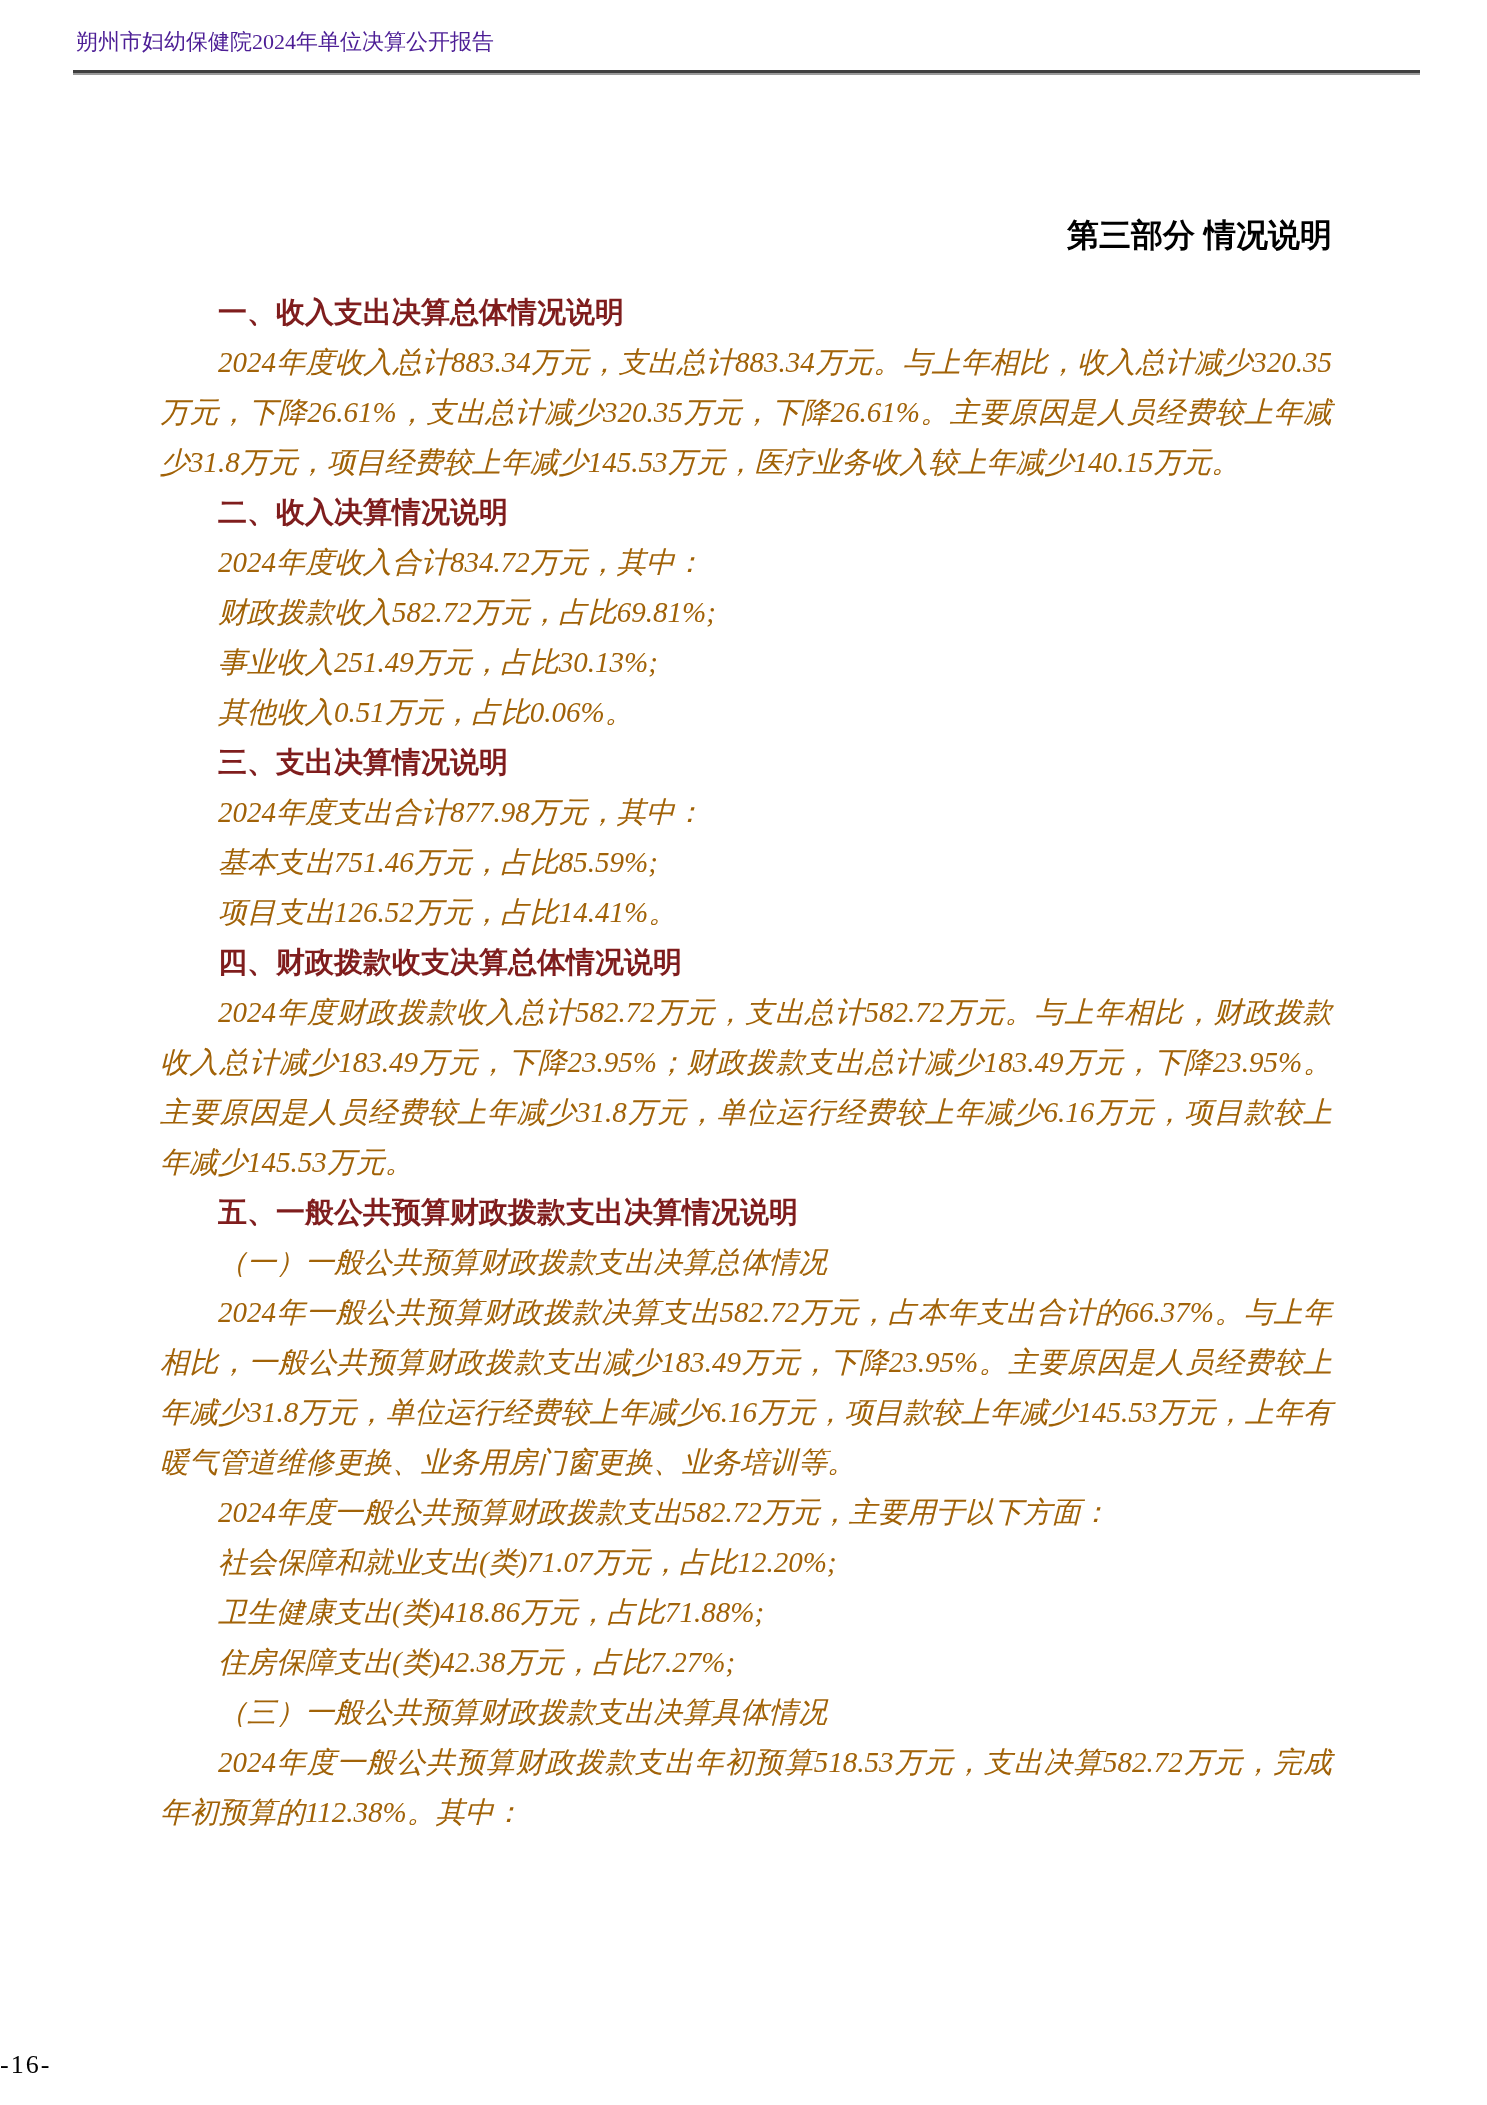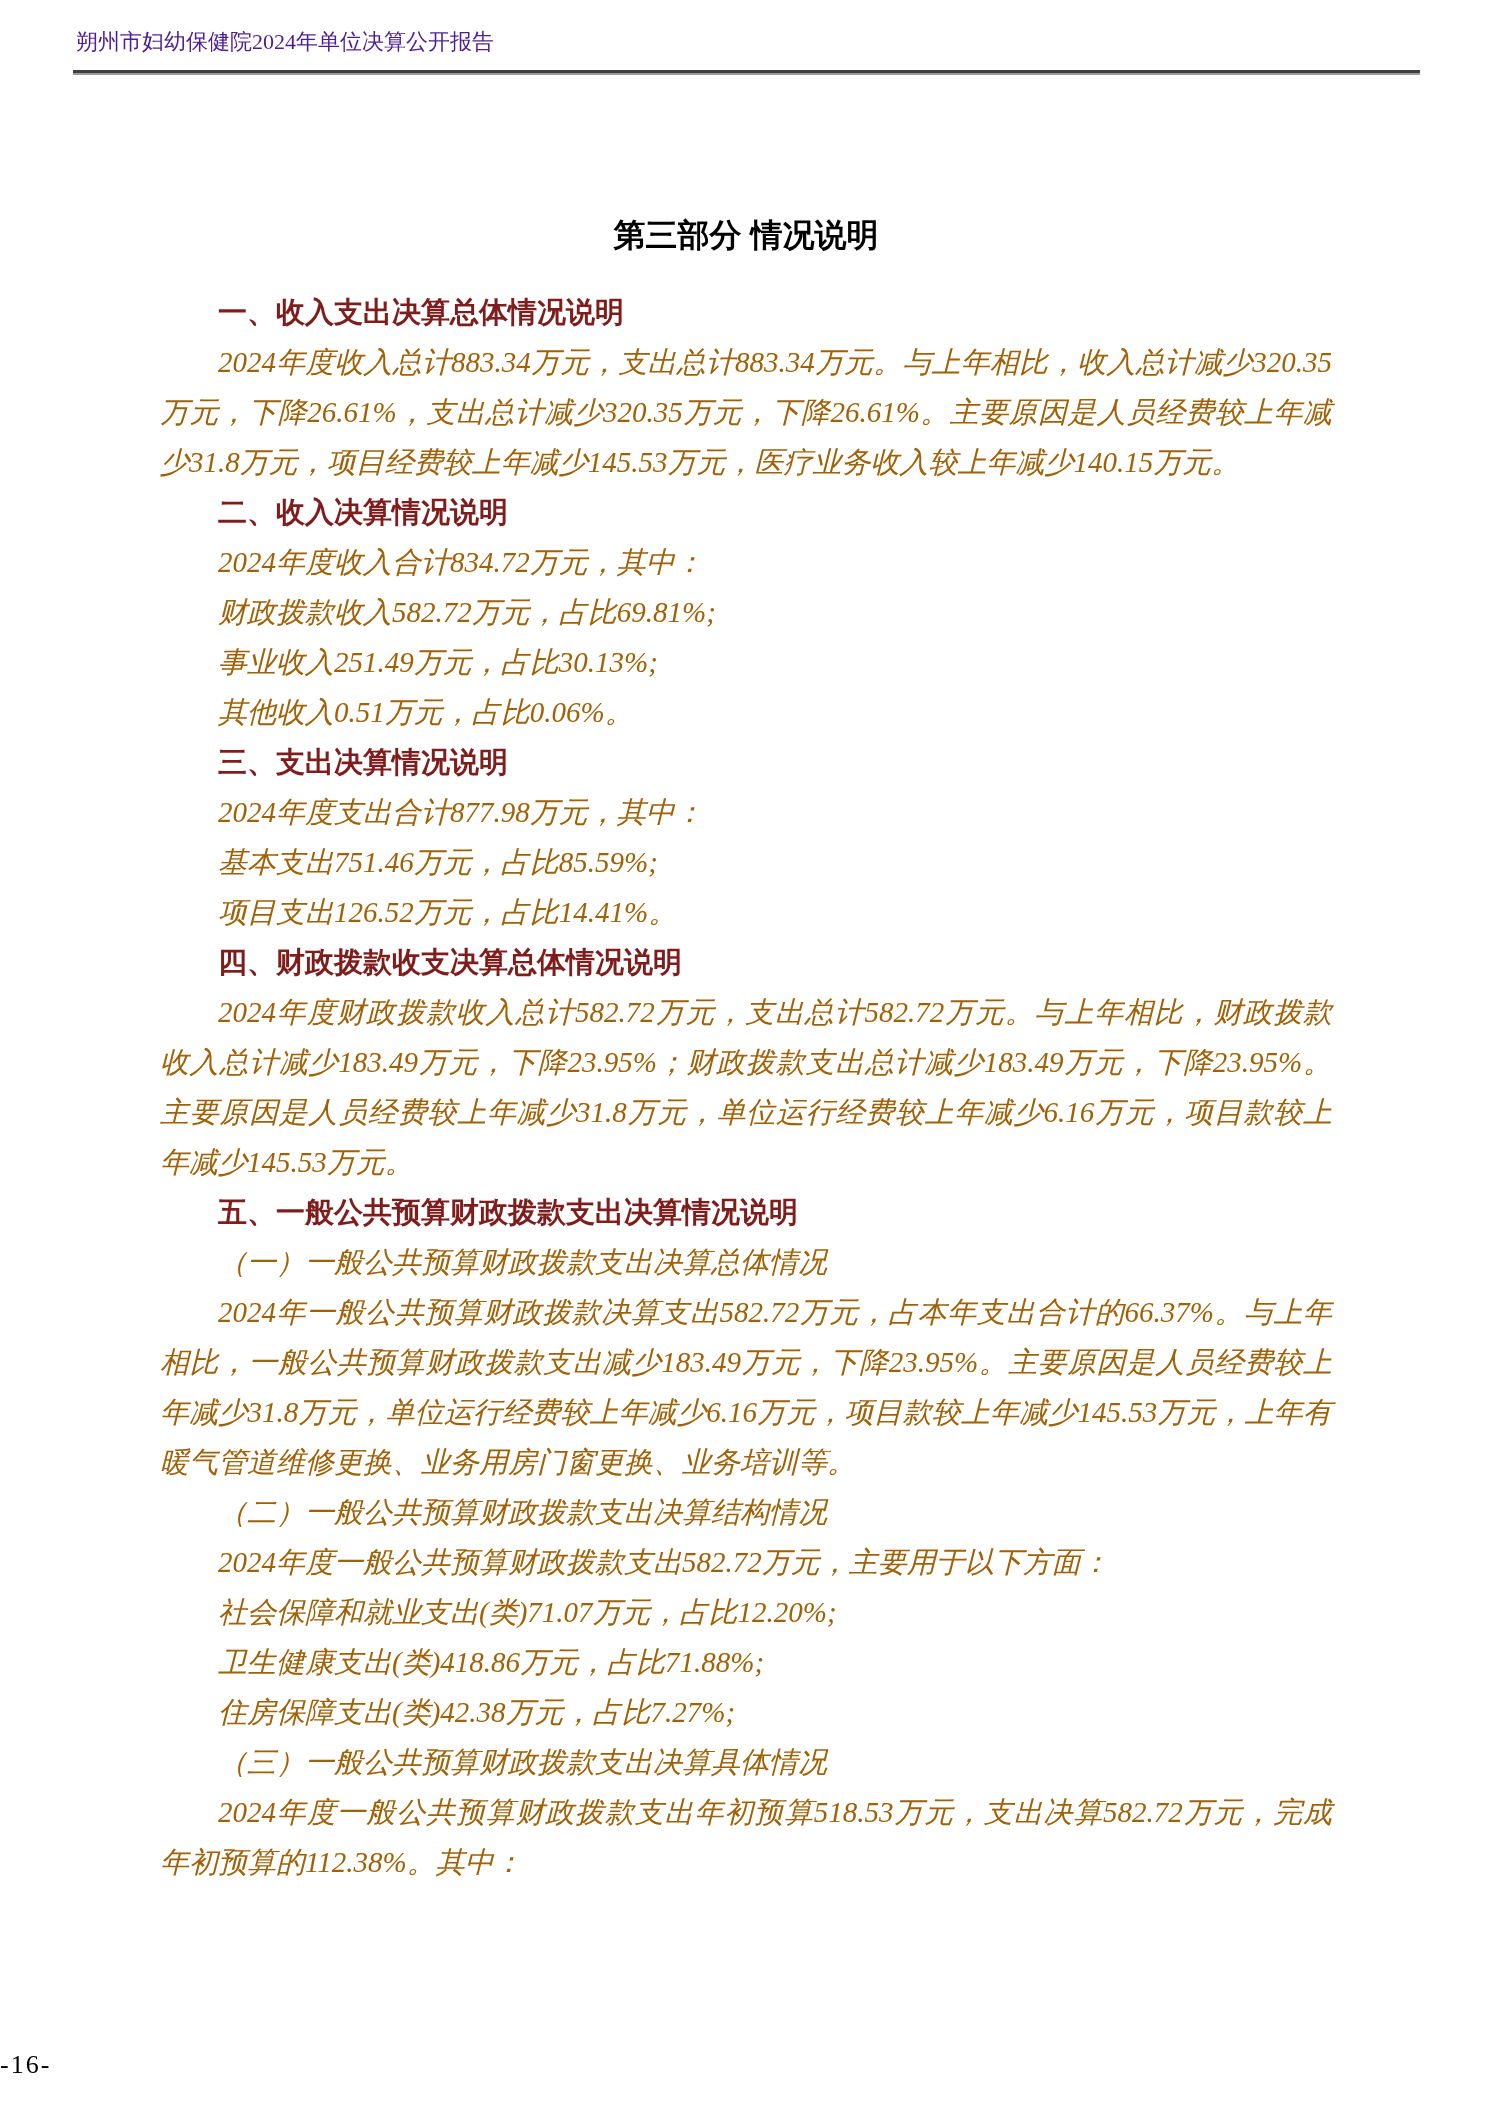--- a/index.html
+++ b/index.html
@@ -38,21 +38,21 @@
     position: absolute;
     left: 160px;
     top: 210px;
     width: 1172px;
   }
   .doc-title {
     font-family: "Liberation Sans", "DejaVu Sans", sans-serif;
     font-weight: bold;
     font-size: 32px;
     line-height: 50px;
-    text-align: center;
+    text-align: right;
     margin: 0 0 27px 0;
     color: #000;
   }
   .sec-heading {
     font-family: "Liberation Sans", "DejaVu Sans", sans-serif;
     font-weight: bold;
     font-size: 29px;
     line-height: 50px;
     margin: 0;
     text-indent: 58px;
@@ -106,21 +106,20 @@
     <p class="body-p">2024年度支出合计877.98万元，其中：</p>
     <p class="body-p">基本支出751.46万元，占比85.59%;</p>
     <p class="body-p">项目支出126.52万元，占比14.41%。</p>
 
     <h2 class="sec-heading">四、财政拨款收支决算总体情况说明</h2>
     <p class="body-p">2024年度财政拨款收入总计582.72万元，支出总计582.72万元。与上年相比，财政拨款收入总计减少183.49万元，下降23.95%；财政拨款支出总计减少183.49万元，下降23.95%。主要原因是人员经费较上年减少31.8万元，单位运行经费较上年减少6.16万元，项目款较上年减少145.53万元。</p>
 
     <h2 class="sec-heading">五、一般公共预算财政拨款支出决算情况说明</h2>
     <p class="body-p">（一）一般公共预算财政拨款支出决算总体情况</p>
     <p class="body-p">2024年一般公共预算财政拨款决算支出582.72万元，占本年支出合计的66.37%。与上年相比，一般公共预算财政拨款支出减少183.49万元，下降23.95%。主要原因是人员经费较上年减少31.8万元，单位运行经费较上年减少6.16万元，项目款较上年减少145.53万元，上年有暖气管道维修更换、业务用房门窗更换、业务培训等。</p>
-    <p class="body-p">（二）一般公共预算财政拨款支出决算结构情况</p>
     <p class="body-p">2024年度一般公共预算财政拨款支出582.72万元，主要用于以下方面：</p>
     <p class="body-p">社会保障和就业支出(类)71.07万元，占比12.20%;</p>
     <p class="body-p">卫生健康支出(类)418.86万元，占比71.88%;</p>
     <p class="body-p">住房保障支出(类)42.38万元，占比7.27%;</p>
     <p class="body-p">（三）一般公共预算财政拨款支出决算具体情况</p>
     <p class="body-p">2024年度一般公共预算财政拨款支出年初预算518.53万元，支出决算582.72万元，完成年初预算的112.38%。其中：</p>
 
   </div>
 
   <div class="page-footer">-16-</div>

